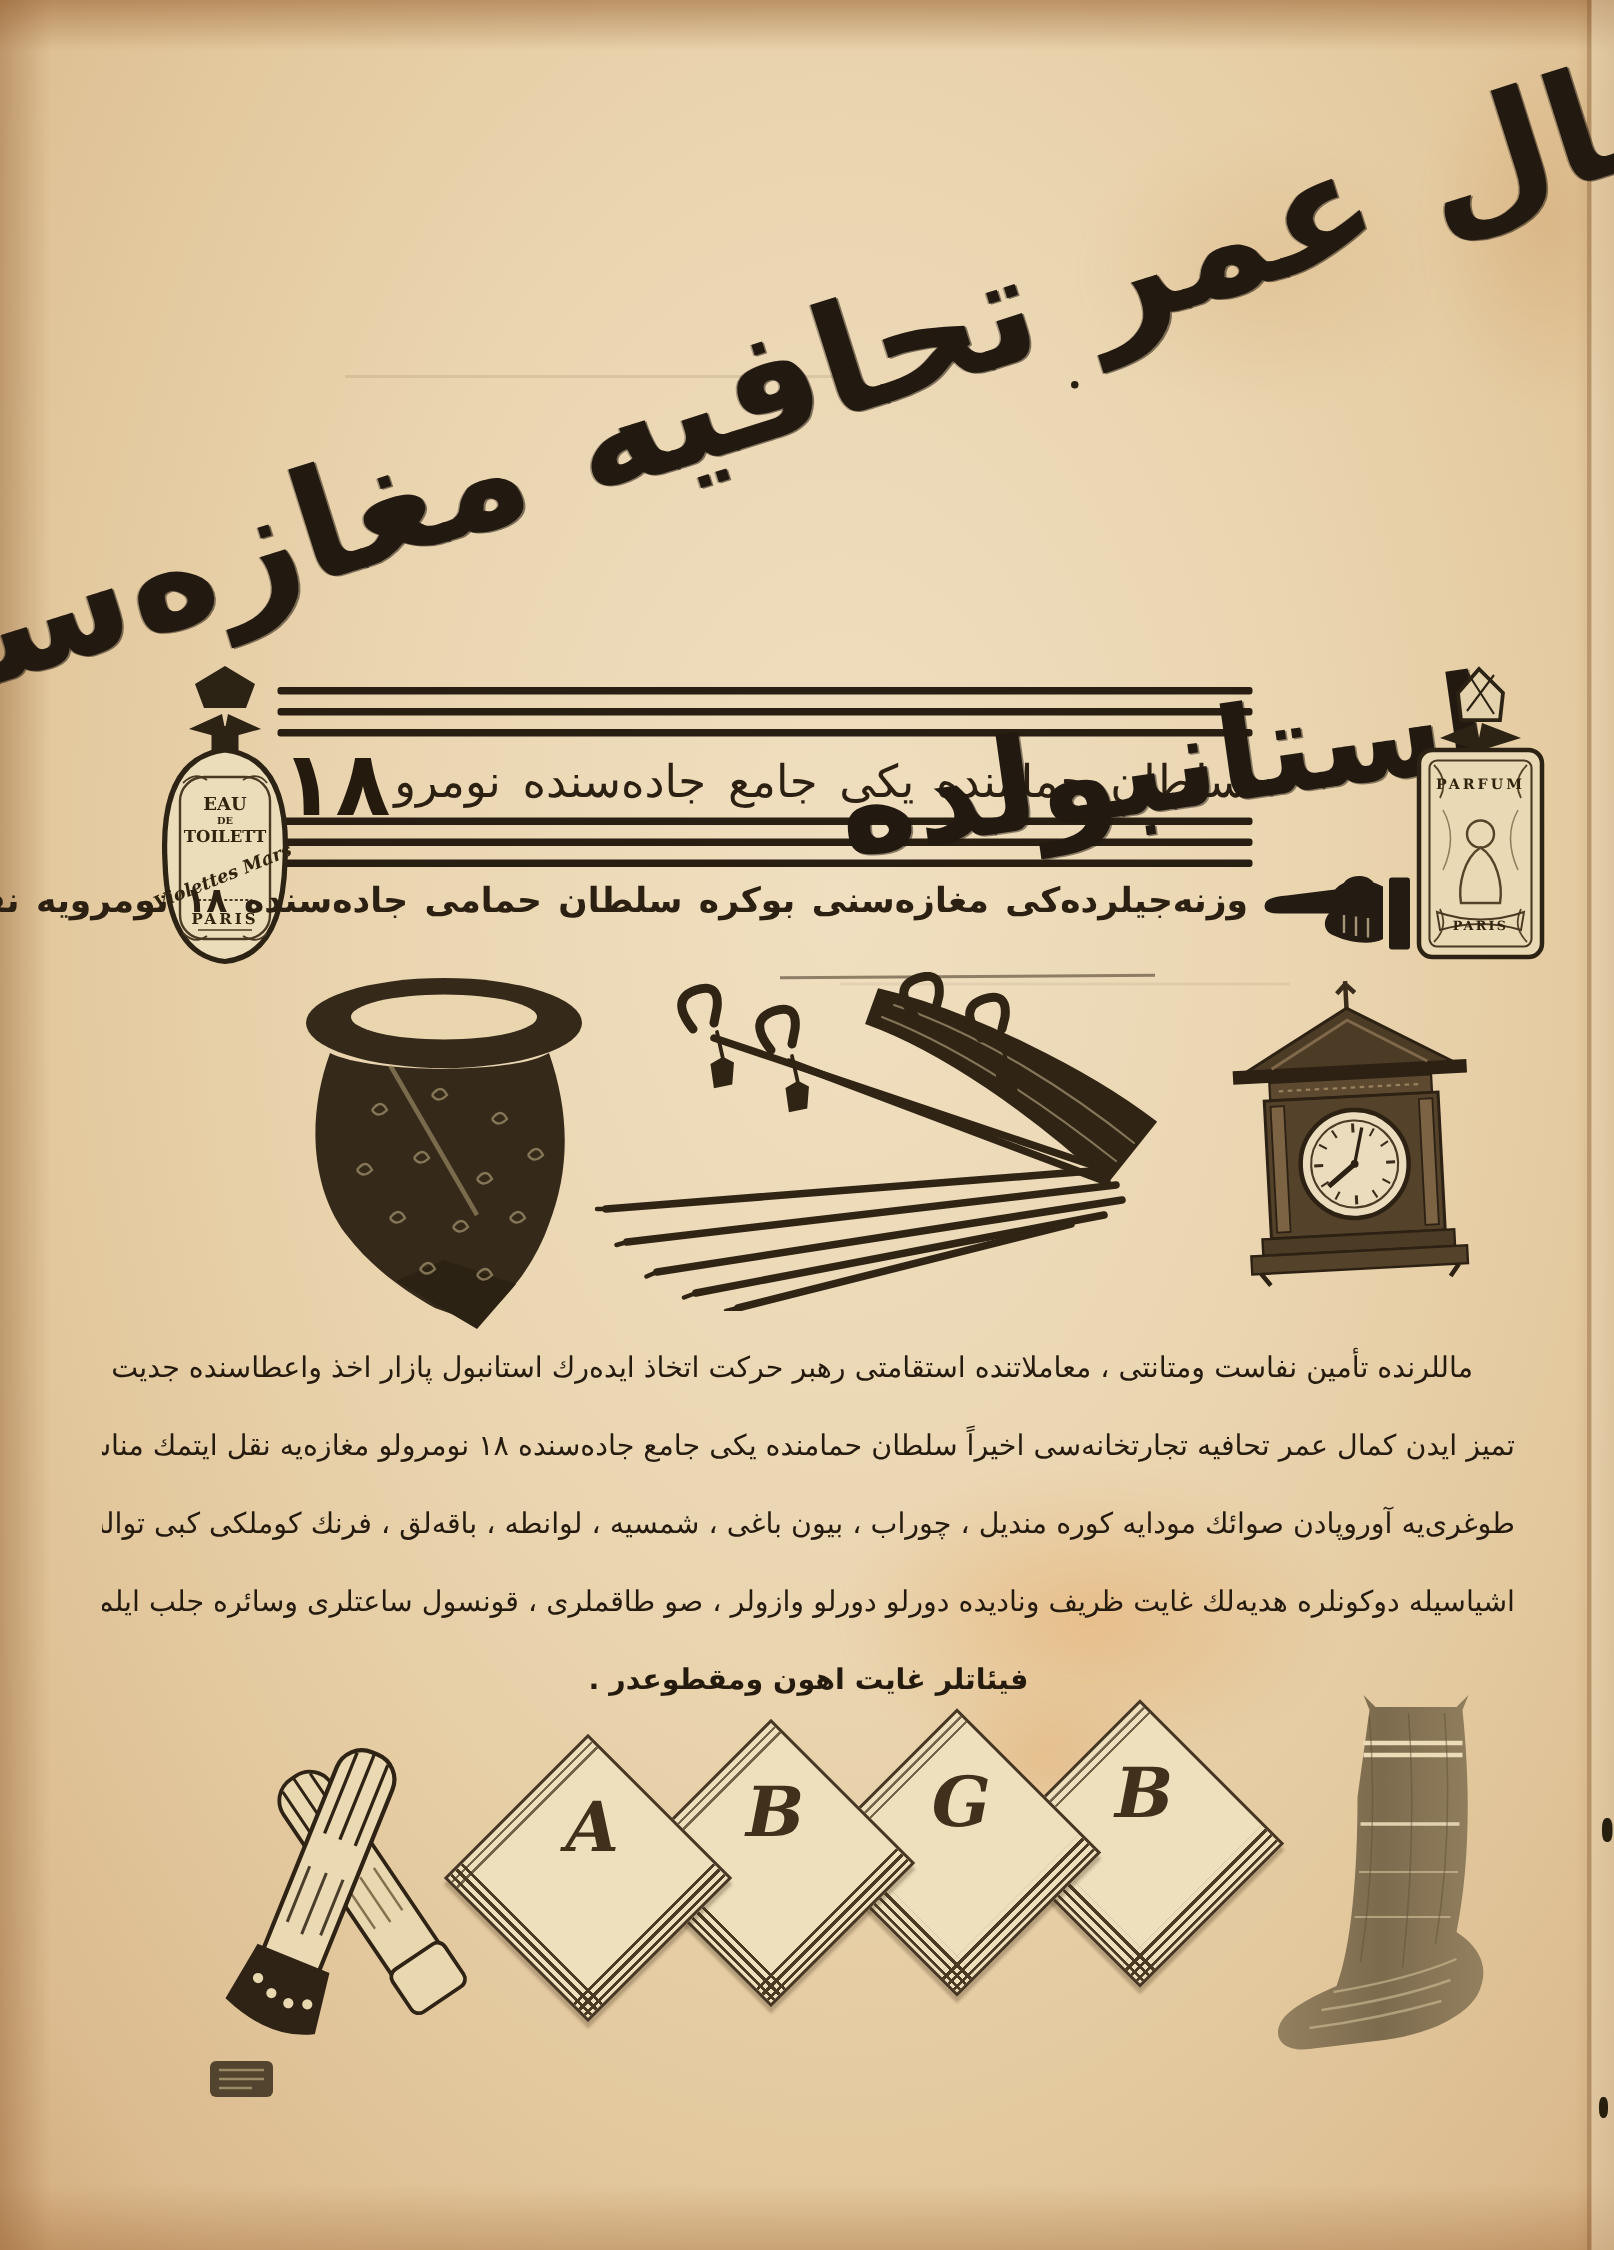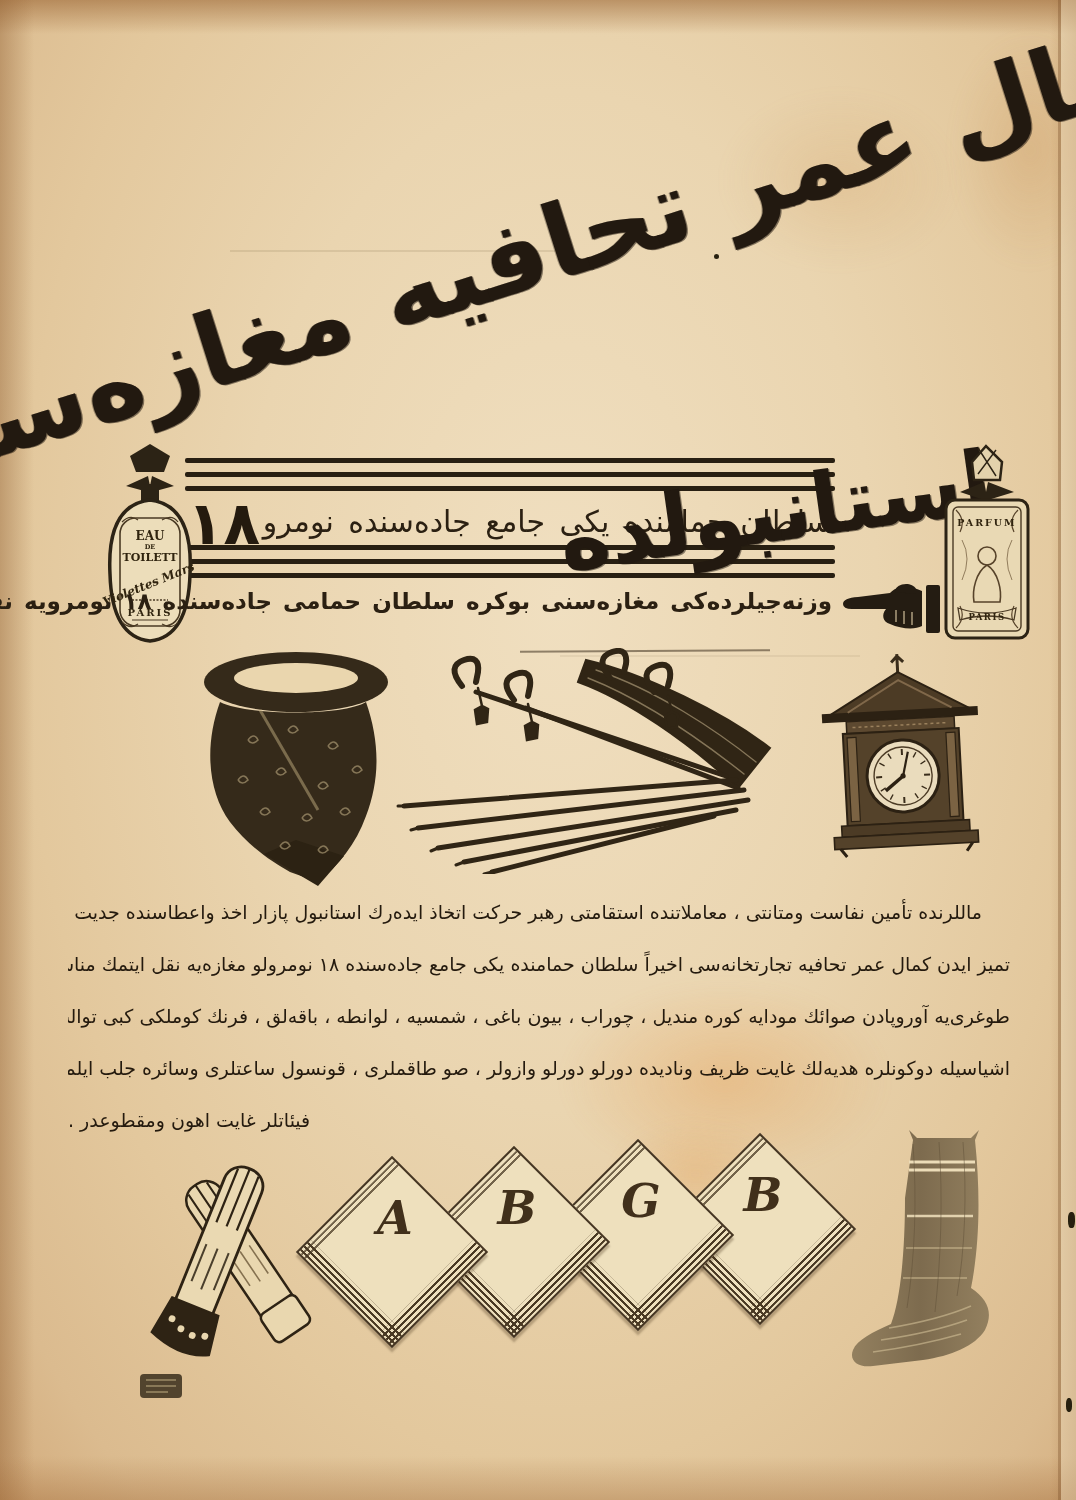--- a/index.html
+++ b/index.html
@@ -60,21 +60,21 @@
   .reloc-underline{position:absolute;left:520px;top:650px;width:250px;height:2px;background:rgba(45,32,16,.5);transform:rotate(-.4deg);}
 
   .svg-abs{position:absolute;}
 
   
   .paragraph{position:absolute;left:68px;top:886px;width:942px;direction:rtl;
     font-size:19px;line-height:52px;color:#241a0e;font-weight:500;}
   .p-line{overflow:hidden;white-space:nowrap;}
   .p-just{text-align:justify;text-align-last:justify;}
   .p-first{padding-right:28px;}
-  .p-center{text-align:left;white-space:normal;font-weight:normal;}
+  .p-center{text-align:center;white-space:normal;font-weight:bold;}
 
   
   .hky-wrap{position:absolute;left:285px;top:1142px;width:560px;height:220px;}
   .hky{position:absolute;width:132px;height:132px;background:#eee0bd;border:2px solid #463623;
     transform:rotate(45deg);box-shadow:3px 3px 2px rgba(70,50,28,.30);}
   .hky .band-b{position:absolute;left:0;right:0;bottom:2px;height:15px;
     background:repeating-linear-gradient(to top,#4a3a24 0 2px,rgba(0,0,0,0) 2px 5px);}
   .hky .band-r{position:absolute;top:0;bottom:0;right:2px;width:15px;
     background:repeating-linear-gradient(to left,#4a3a24 0 2px,rgba(0,0,0,0) 2px 5px);}
   .hky .band-l{position:absolute;top:0;bottom:0;left:3px;width:8px;opacity:.75;

